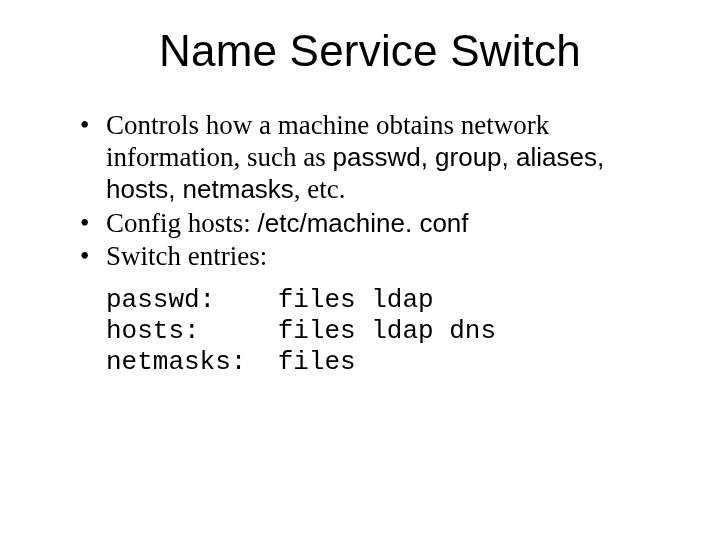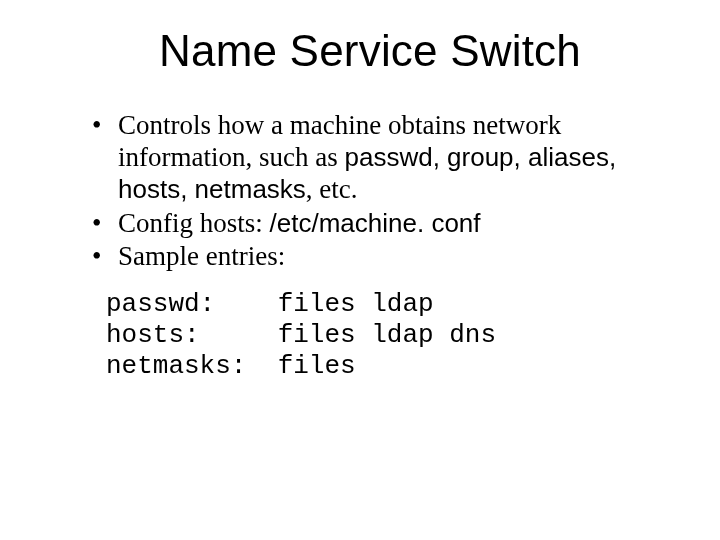--- a/index.html
+++ b/index.html
@@ -21,21 +21,21 @@
     font-family: Impact, "Arial Black", sans-serif;
     font-weight: 400;
     font-size: 44px;
     text-align: center;
     margin: 0 0 34px 0;
     letter-spacing: 0.2px;
     font-stretch: condensed;
   }
   ul.bullets {
     list-style: none;
-    margin: 16px;
+    margin: 4px;
     padding: 0 0 0 20px;
   }
   ul.bullets > li {
     position: relative;
     padding-left: 26px;
     font-size: 27px;
     line-height: 1.18;
     margin-bottom: 2px;
   }
   ul.bullets > li::before {
@@ -65,21 +65,21 @@
   <h1 class="title">Name Service Switch</h1>
 
   <ul class="bullets">
     <li>
       <span>Controls how a machine obtains network information, such as </span><span class="sans">passwd, group, aliases, hosts, netmasks</span><span>, etc.</span>
     </li>
     <li>
       <span>Config hosts: </span><span class="sans">/etc/machine. conf</span>
     </li>
     <li>
-      <span>Sample entries:</span>
+      <span>Switch entries:</span>
     </li>
   </ul>
 
   <div class="mono">passwd:    files ldap
 hosts:     files ldap dns
 netmasks:  files</div>
 
 </div>
 
 </body></html>

